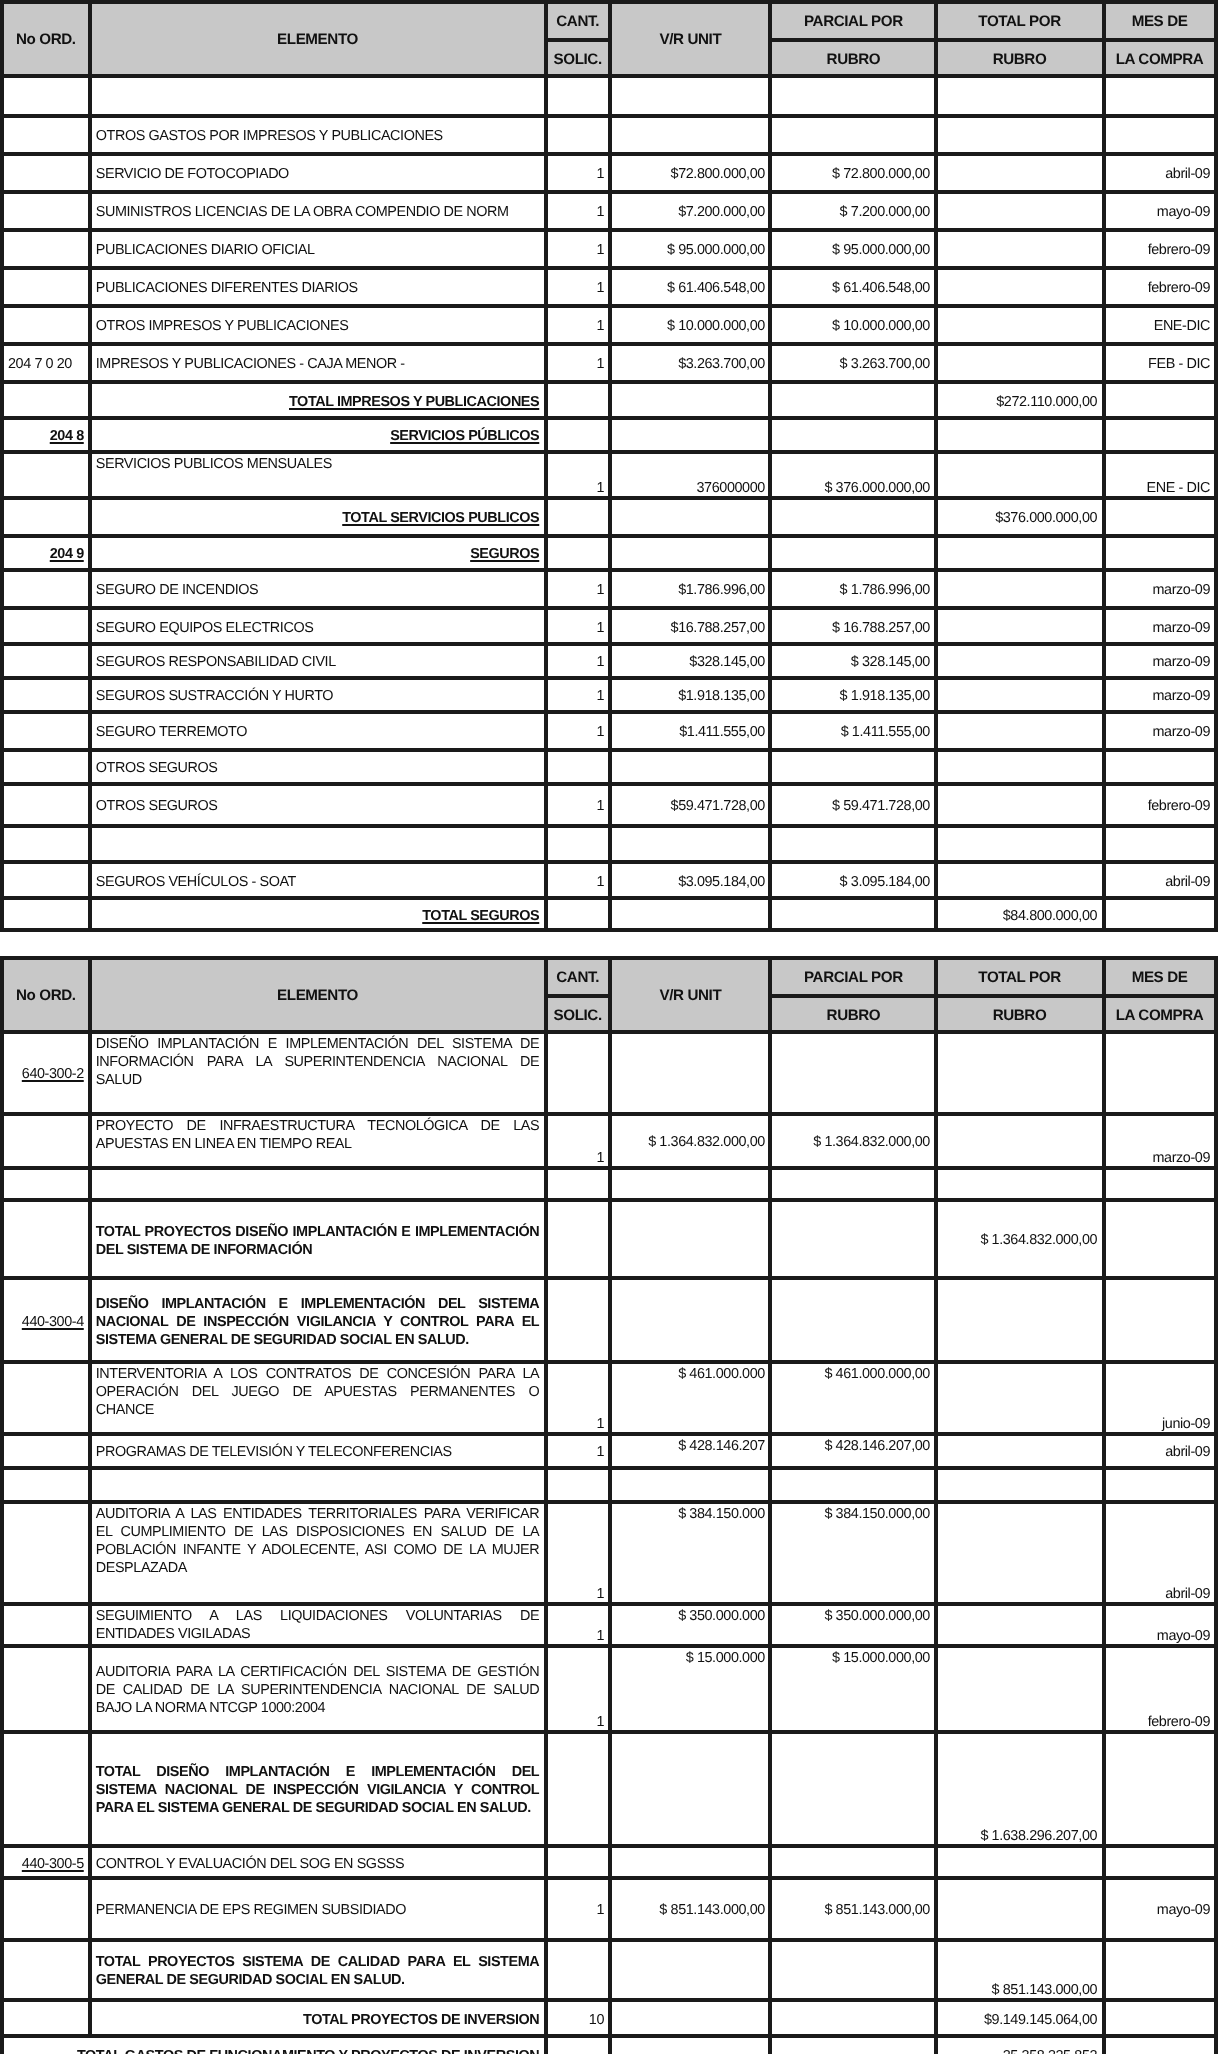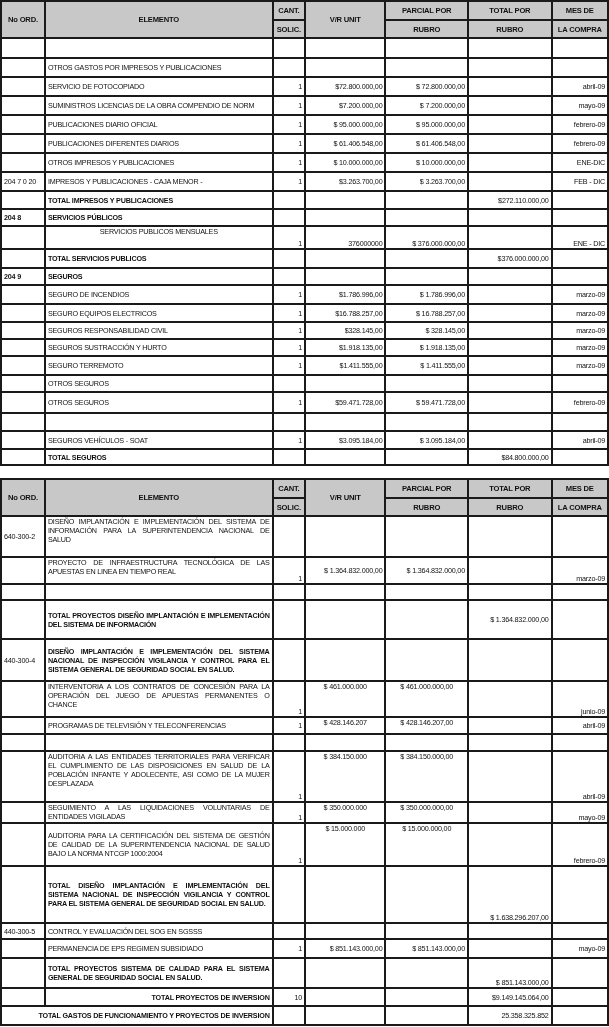--- a/index.html
+++ b/index.html
@@ -3,24 +3,24 @@
 <meta charset="utf-8">
 <style>
   html, body { margin: 0; padding: 0; background: #ffffff; }
   body { width: 609px; height: 1027px; overflow: hidden; position: relative;
          font-family: "Liberation Sans", sans-serif; color: #111; }
   table { border-collapse: collapse; table-layout: fixed; position: absolute; left: 0; width: 609px; }
   td { border: 2px solid #1a1a1a; padding: 0 2px; font-size: 7.2px; line-height: 9px;
        overflow: hidden; white-space: nowrap; vertical-align: middle; letter-spacing: -0.2px; }
   .hdr td { background: #c8c8c8; font-weight: bold; text-align: center; font-size: 7.6px; }
   .r { text-align: right; }
-  .c { text-align: left; }
+  .c { text-align: right; text-decoration: underline; }
   .b { font-weight: bold; }
   .bot { vertical-align: bottom; }
-  .top { vertical-align: top; text-align: center; }
+  .top { vertical-align: top; }
   .wrap { white-space: normal; text-align: justify; text-align-last: left; }
   #t1 { top: 0; }
   #t2 { top: 478px; }
   .col1 { width: 42px; } .col2 { width: 218px; } .col3 { width: 31px; }
   .col4 { width: 77px; } .col5 { width: 79px; } .col6 { width: 80px; } .col7 { width: 54px; }
 </style>
 </head>
 <body>
 
 <table id="t1">
@@ -399,21 +399,21 @@
       </tr>
       <tr style="height: 16px;">
         <td class="c ">440-300-5</td>
         <td class="">CONTROL Y EVALUACIÓN DEL SOG EN SGSSS</td>
         <td class="r"></td>
         <td class="r"></td>
         <td class="r"></td>
         <td class="r"></td>
         <td class="r"></td>
       </tr>
-      <tr style="height: 19px; padding-left: 16px;">
+      <tr style="height: 31px; padding-left: 16px;">
         <td class=""></td>
         <td class="">PERMANENCIA DE EPS REGIMEN SUBSIDIADO</td>
         <td class="r">1</td>
         <td class="r">$ 851.143.000,00</td>
         <td class="r">$ 851.143.000,00</td>
         <td class="r"></td>
         <td class="r">mayo-09</td>
       </tr>
       <tr style="height: 30px;">
         <td class=""></td>

